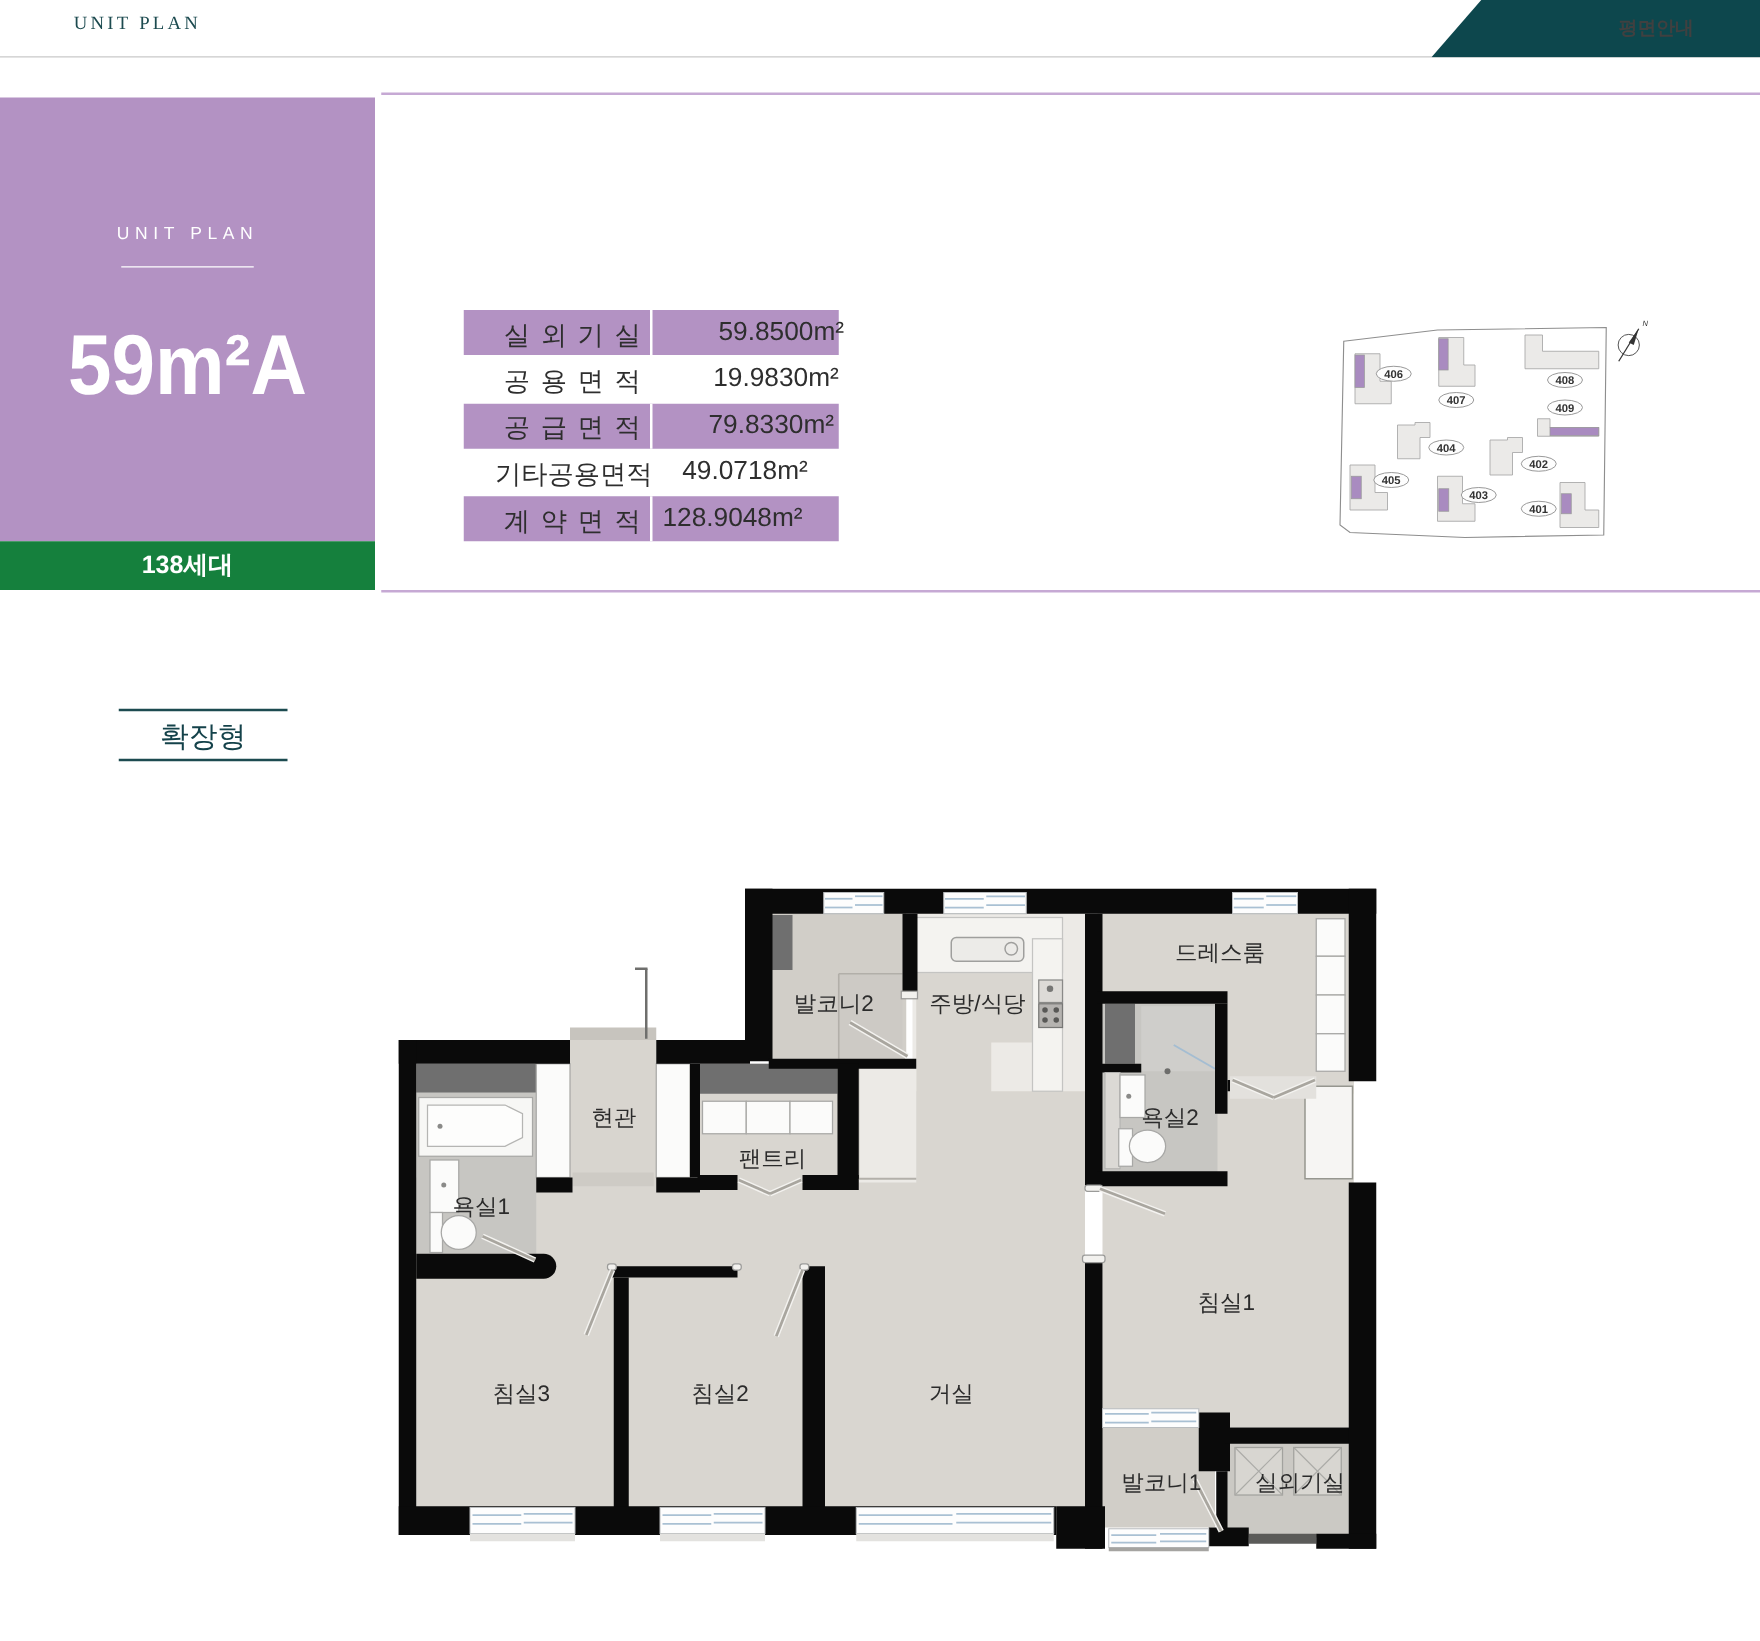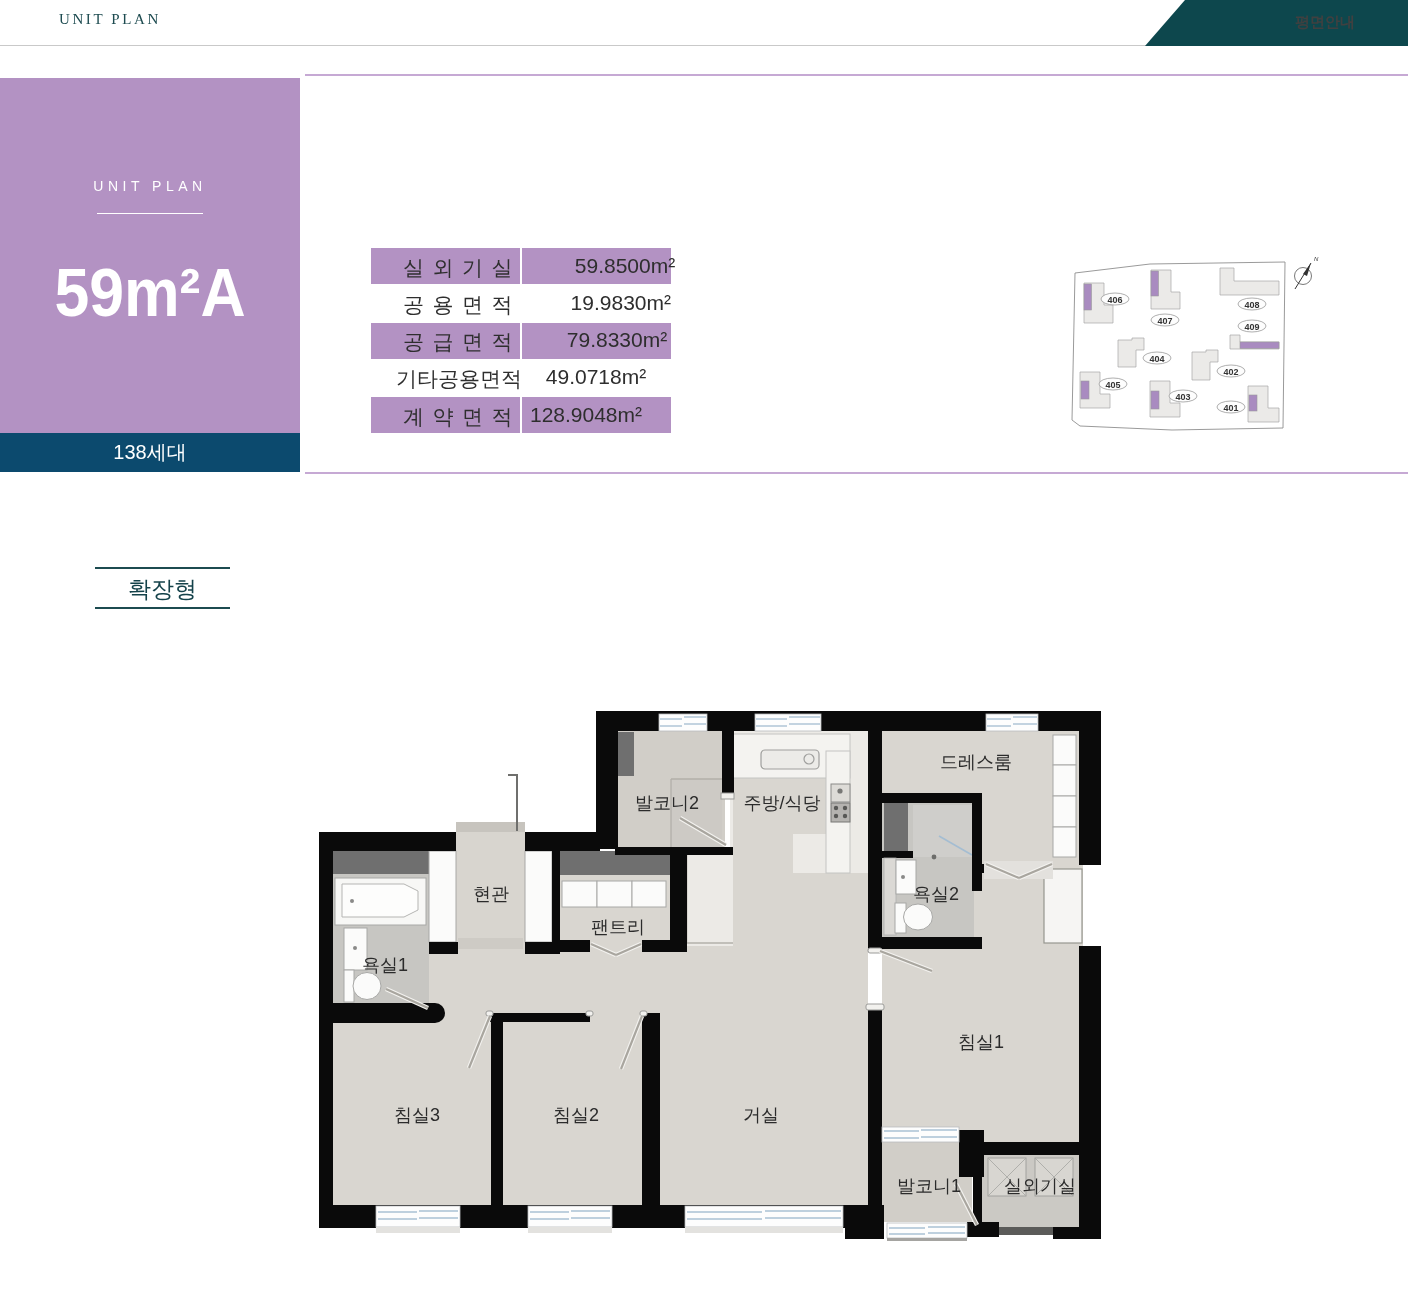--- a/index.html
+++ b/index.html
@@ -20,21 +20,21 @@
 <div class="abs" style="left:1270px;top:13px;width:110px;text-align:center;font-size:15px;font-weight:bold;color:#404040;">평면안내</div>
 
 <div class="abs" style="left:0;top:78px;width:300px;height:355px;background:#b392c3;"></div>
 
 <div class="abs" style="left:0;top:178px;width:300px;text-align:center;font-size:14px;letter-spacing:4.5px;color:#fff;">UNIT PLAN</div>
 
 <div class="abs" style="left:97px;top:213px;width:106px;height:1px;background:#fff;"></div>
 
 <div class="abs" style="left:0;top:253px;width:300px;text-align:center;font-size:68px;font-weight:bold;color:#fff;letter-spacing:0;transform:scaleX(0.92);">59m²A</div>
 
-<div class="abs" style="left:0;top:433px;width:300px;height:39px;background:#0c4a6e;color:#fff;font-size:20px;font-weight:normal;text-align:center;line-height:39px;">138세대</div>
+<div class="abs" style="left:0;top:433px;width:300px;height:39px;background:#15803d;color:#fff;font-size:20px;font-weight:bold;text-align:center;line-height:39px;">138세대</div>
 
 <div class="abs" style="left:305px;top:74px;width:1103px;height:2px;background:#c6a9d4;"></div>
 
 <div class="abs" style="left:305px;top:472px;width:1103px;height:2px;background:#c6a9d4;"></div>
 
 <div class="abs" style="left:371px;top:248px;width:300px;font-size:21px;color:#2e2e2e;">
 
   <div class="abs" style="left:0;top:0px;width:300px;height:36px;background:#b392c3;"></div>
   <div class="abs" style="left:32px;top:6px;letter-spacing:8.5px;">실외기실</div>
   <div class="abs" style="left:150px;top:6px;width:150px;text-align:center;margin-left:29px;">59.8500m²</div>

